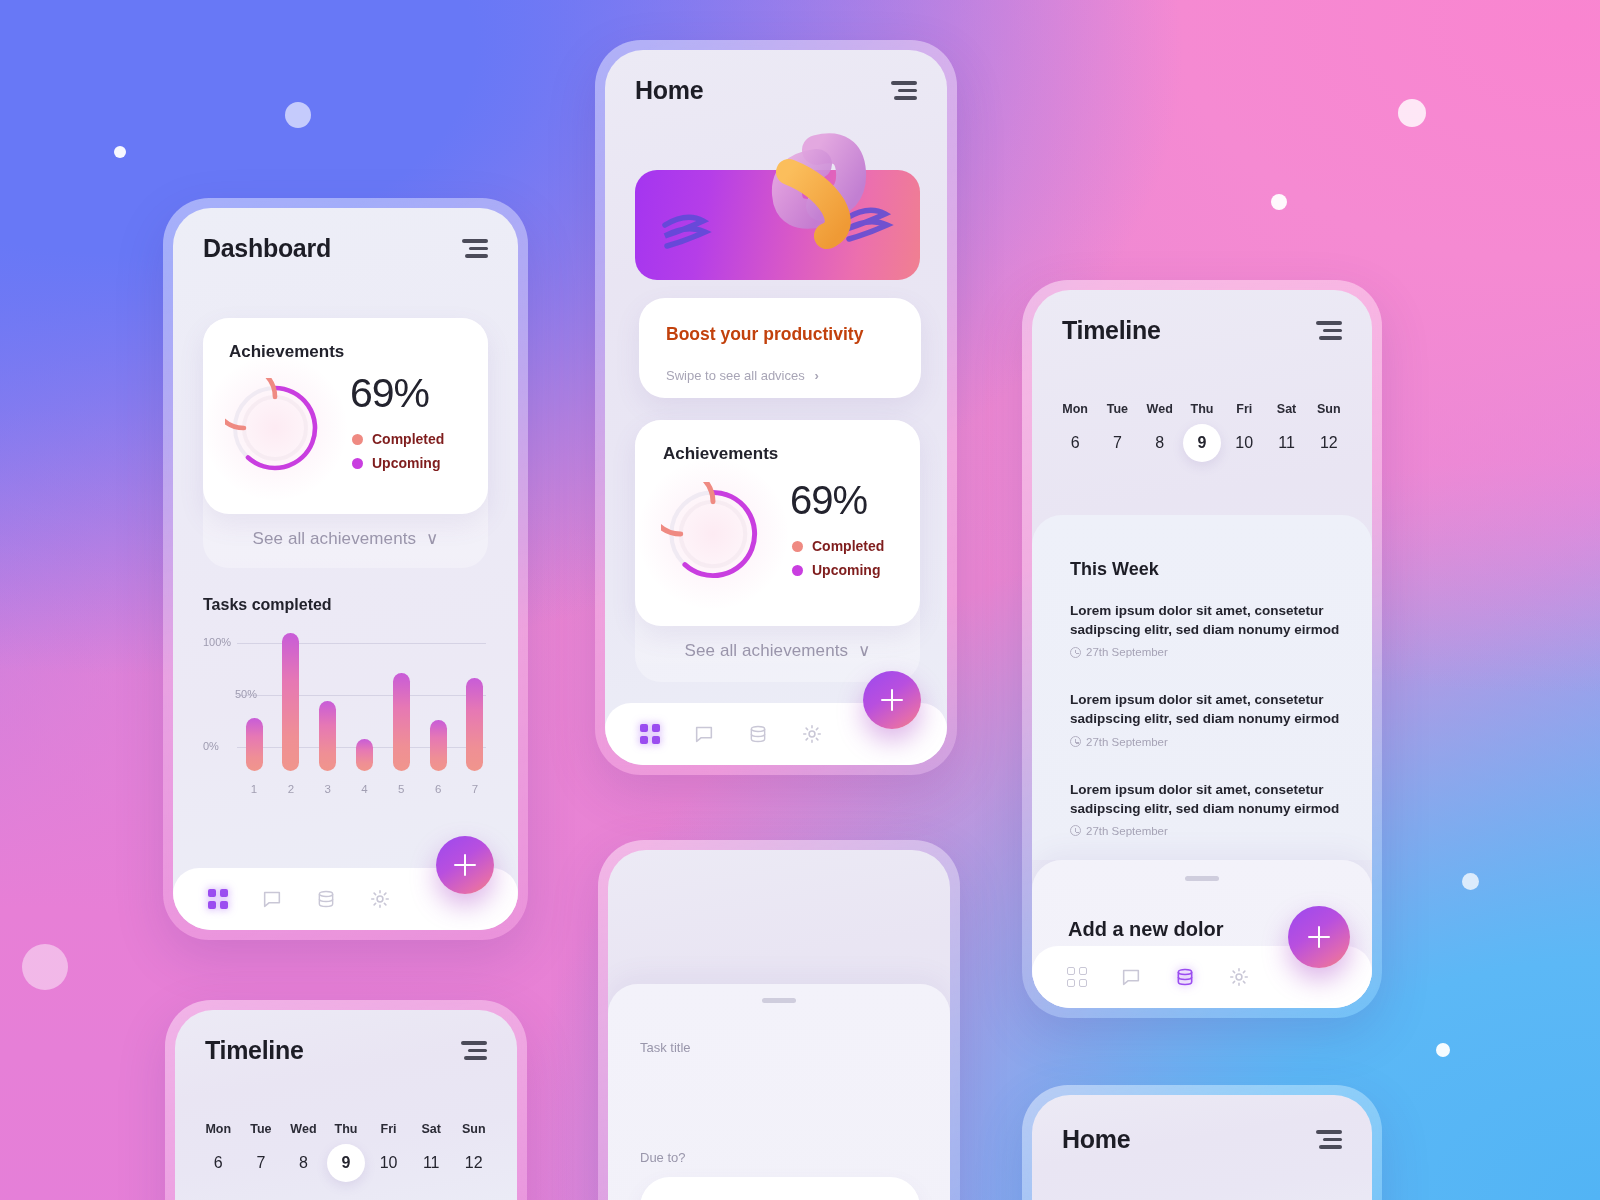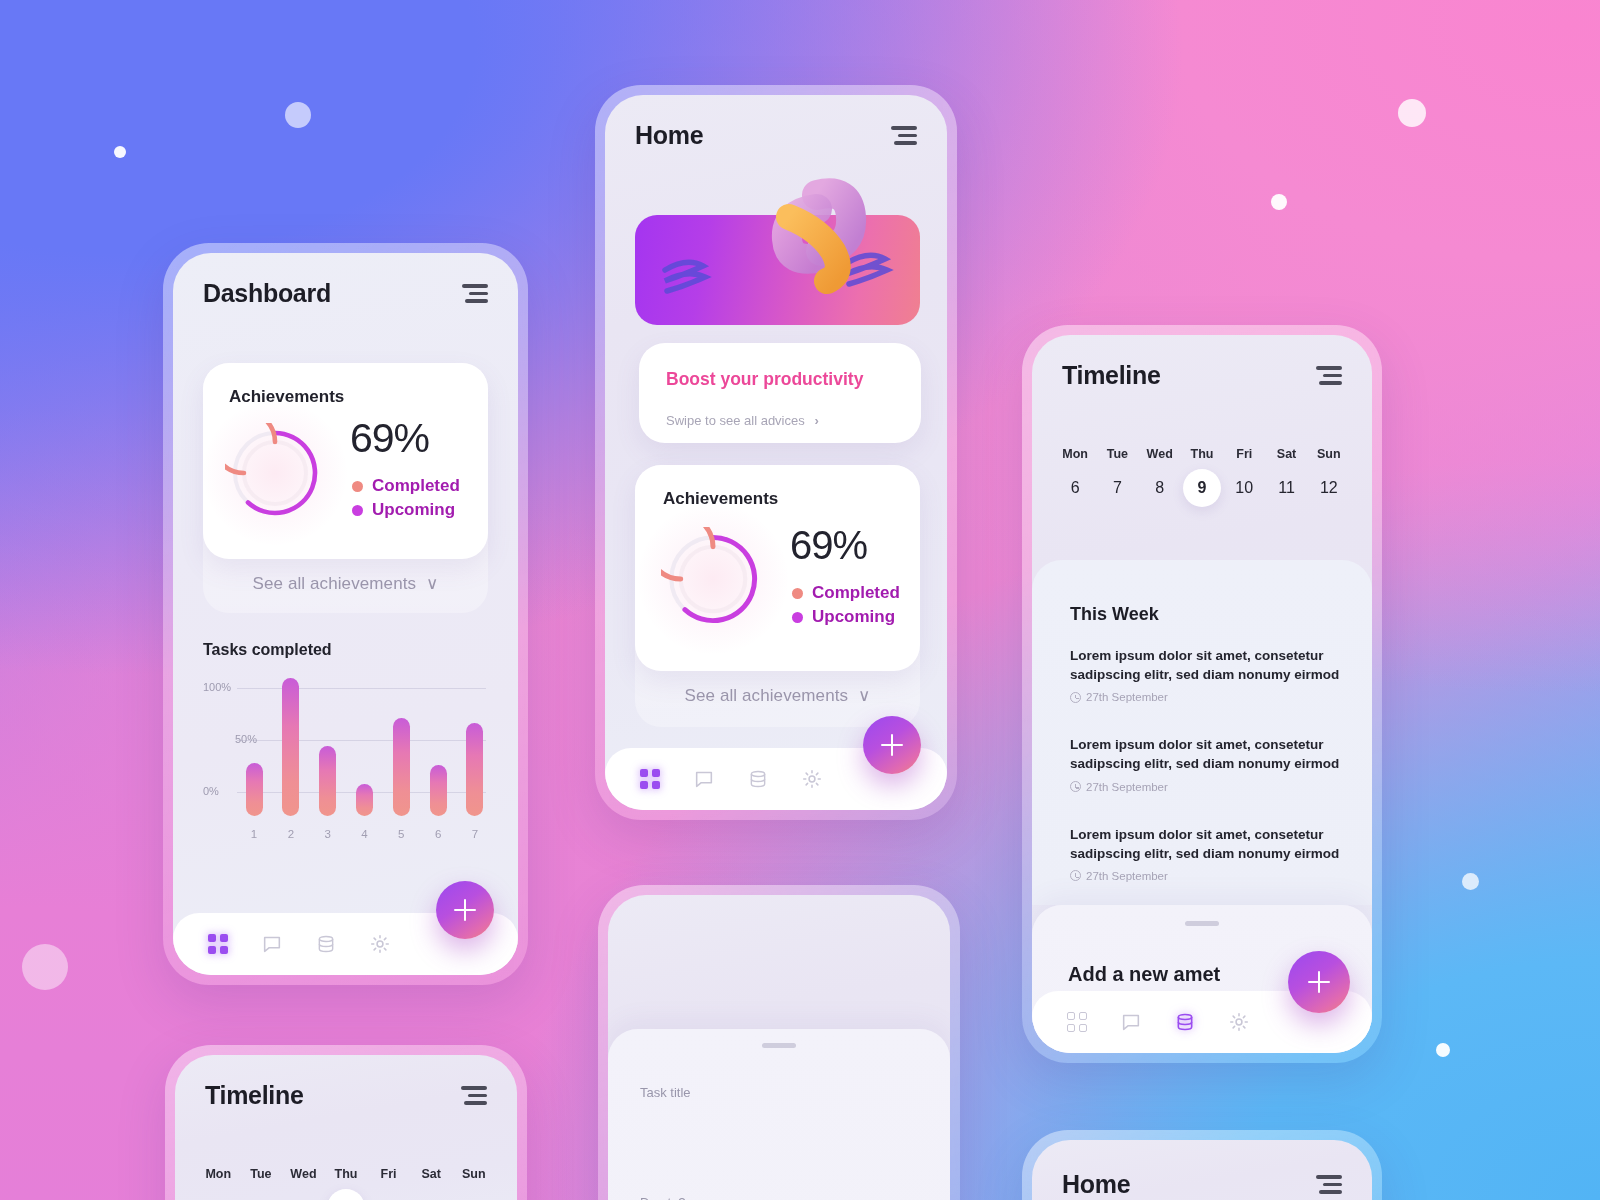--- a/index.html
+++ b/index.html
@@ -20,21 +20,20 @@
   .dot { position:absolute; border-radius:50%; }
 
   
   .phone {
     position:absolute;
     border-radius:46px;
     background:linear-gradient(160deg, rgba(255,255,255,.42), rgba(255,255,255,.14));
     padding:10px;
     box-shadow:0 18px 50px rgba(80,50,140,.16);
     backdrop-filter:blur(6px);
-    margin-top:45px;
   }
   .screen {
     width:100%; height:100%;
     border-radius:38px;
     background:linear-gradient(170deg,#edeef7 0%,#eceaf6 38%,#ece9f5 65%,#eceef7 100%);
     position:relative;
     overflow:hidden;
   }
   .screen.tinted {
     background:linear-gradient(170deg,#eceaf5 0%,#e9e5f3 30%,#e9e6f4 55%,#eceef7 100%);
@@ -68,21 +67,21 @@
   
   .donut-wrap { position:relative; }
   .donut-halo {
     position:absolute; inset:-22%;
     border-radius:50%;
     background:radial-gradient(circle, rgba(250,205,225,.40) 0%, rgba(250,215,235,.18) 45%, rgba(255,255,255,0) 72%);
   }
   .pct { font-weight:400; color:#23232e; letter-spacing:-1px; }
   .legend-row { display:flex; align-items:center; gap:9px; }
   .legend-dot { width:11px; height:11px; border-radius:50%; }
-  .legend-lbl { font-size:17px; font-weight:700; color:#a21caf; }
+  .legend-lbl { font-size:14px; font-weight:700; color:#7f1d1d; }
 
   .seeall { text-align:center; font-size:17px; color:#9a95ab; letter-spacing:.1px; }
 
   
   .chart { position:relative; }
   .grid-line { position:absolute; left:34px; right:6px; height:1px; background:rgba(160,160,190,.30); }
   .ytick { position:absolute; left:0; font-size:11px; color:#9e9bb0; }
   .bars { position:absolute; left:40px; right:6px; bottom:26px; top:0; display:flex; align-items:flex-end; justify-content:space-between; }
   .bar-col { display:flex; flex-direction:column; align-items:center; width:22px; }
   .bar {
@@ -328,21 +327,21 @@
           <stop offset="0%" stop-color="#fbbe5c"></stop>
             <stop offset="100%" stop-color="#ef9a35"></stop>
         </linearGradient>
       </defs>
       <path d="M72 18 q32-8 34 22 q2 30-30 34" stroke="url(#pnk)" stroke-width="30" fill="none" stroke-linecap="round"></path>
       <path d="M76 80 q-32 8-34-18 q-2-26 30-30" stroke="url(#pnk)" stroke-width="30" fill="none" stroke-linecap="round" opacity=".9"></path>
       <path d="M44 40 q30 12 44 34 q12 22-6 30" stroke="url(#org)" stroke-width="26" fill="none" stroke-linecap="round"></path>
     </svg>
 
     <div class="card" style="position:absolute;left:34px;top:248px;width:282px;height:100px;">
-      <div style="position:absolute;left:27px;top:26px;font-size:17.5px;font-weight:700;color:#ec4899;">Boost your productivity</div>
+      <div style="position:absolute;left:27px;top:26px;font-size:17.5px;font-weight:700;color:#c2410c;">Boost your productivity</div>
       <div style="position:absolute;left:27px;top:70px;font-size:13px;color:#a8a5b6;">
         <span>Swipe to see all advices</span>
         <span style="margin-left:6px;font-weight:700;">›</span>
       </div>
     </div>
 
     <div class="softcard" style="position:absolute;left:30px;top:370px;width:285px;height:262px;">
       <div class="card" style="position:absolute;left:0;top:0;width:285px;height:206px;">
         <div class="sec-title" style="position:absolute;left:28px;top:24px;">Achievements</div>
         <div class="donut-wrap" style="position:absolute;left:26px;top:62px;width:104px;height:104px;">
@@ -459,21 +458,21 @@
             <div class="tl-item-meta">
               <span class="clock-ic"></span>
               <span>27th September</span>
             </div>
           </div>
         </div>
     </div>
 
     <div class="sheet" style="bottom:0;height:148px;">
       <div class="handle" style="margin-top:16px;"></div>
-      <div style="position:absolute;left:36px;top:58px;font-size:20px;font-weight:700;color:#1d1d26;">Add a new amet</div>
+      <div style="position:absolute;left:36px;top:58px;font-size:20px;font-weight:700;color:#1d1d26;">Add a new dolor</div>
     </div>
 
     <div class="navbar">
       <div class="navbtn">
         <span class="grid-icon outline">
             <b></b>
             <b></b>
             <b></b>
             <b></b>
           </span>

